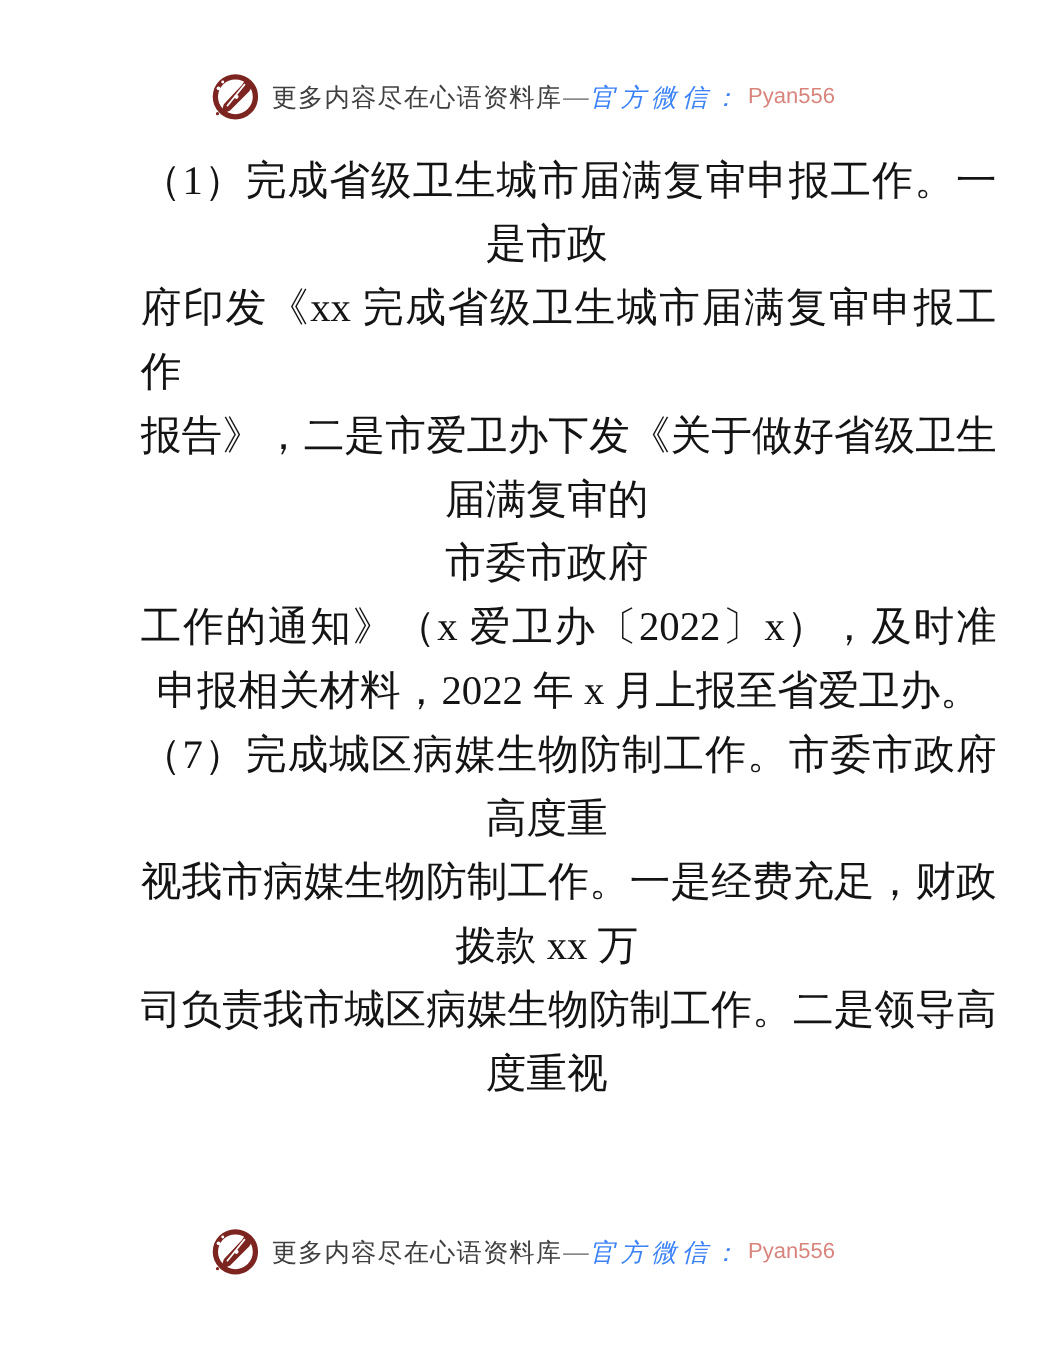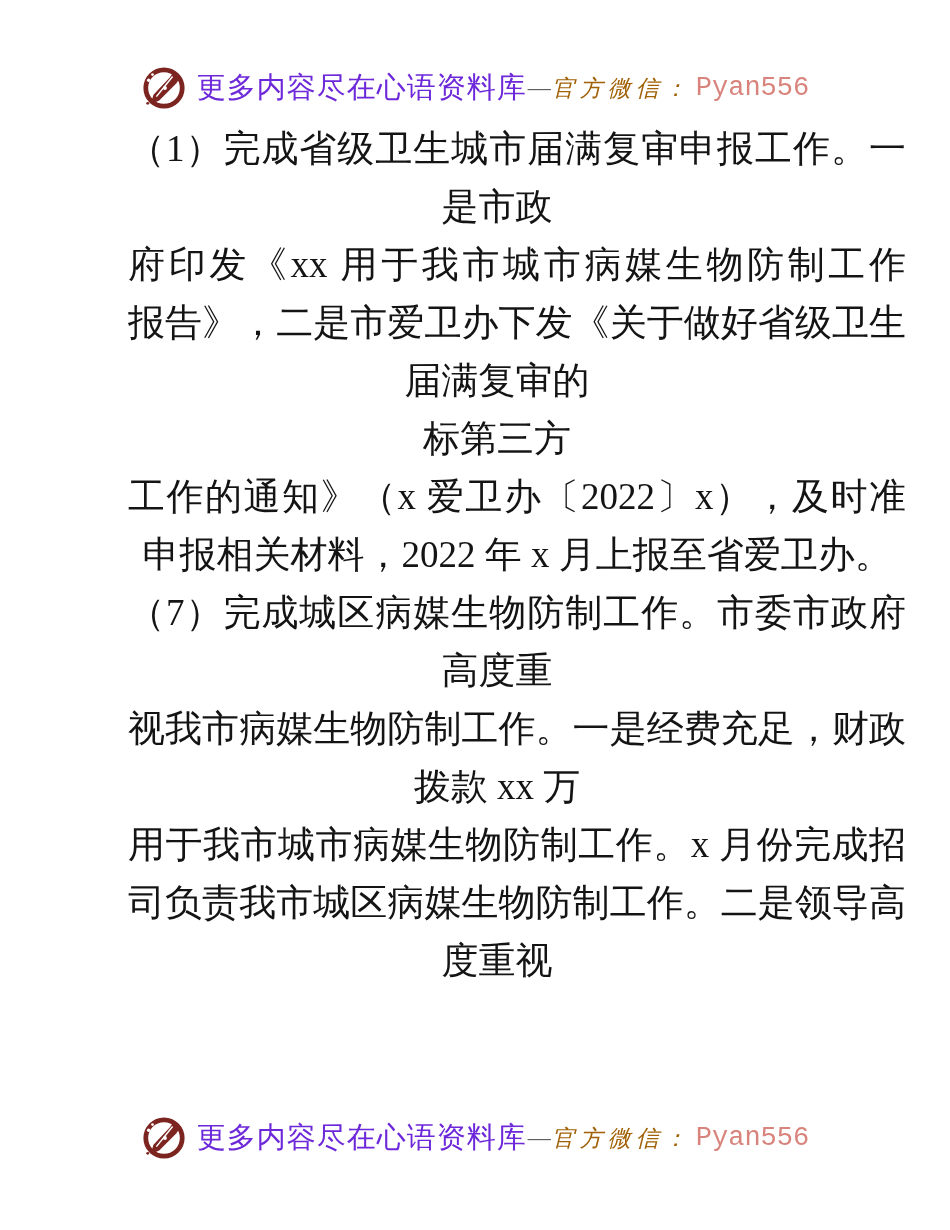--- a/index.html
+++ b/index.html
@@ -27,48 +27,48 @@
   }
   .watermark.header { top: 62px; height: 52px; }
   .watermark.footer { top: 1112px; height: 52px; }
   .logo {
     width: 46px;
     height: 46px;
     margin-right: 10px;
     flex: 0 0 auto;
   }
   .brand {
-    color: #6d28d9;
-    font-size: 29px;
+    color: #404040;
+    font-size: 23px;
     letter-spacing: 1px;
     font-family: "Liberation Serif", serif;
   }
   .sep {
     color: #5f5f5f;
     font-size: 23px;
     margin: 0 1px;
   }
   .wlabel {
-    color: #a16207;
+    color: #3b82f6;
     font-size: 23px;
     font-style: italic;
     letter-spacing: 5px;
     font-family: "Liberation Serif", serif;
   }
   .wid {
     color: #d8837b;
-    font-size: 27px;
+    font-size: 20px;
     margin-left: 4px;
-    font-family: Liberation Mono, monospace;
+    font-family: Liberation Sans, sans-serif;
   }
   
   .body-text {
     position: absolute;
     left: 88px;
-    top: 120px;
+    top: 136px;
     width: 818px;
     color: #141414;
     font-size: 37px;
     line-height: 58px;
     font-family: "Liberation Serif", serif;
   }
   .ln {
     margin: 0;
     padding: 0;
     text-align: center;
@@ -96,31 +96,30 @@
     </svg>
     <span class="brand">更多内容尽在心语资料库</span>
     <span class="sep">—</span>
     <span class="wlabel">官方微信：</span>
     <span class="wid">Pyan556</span>
   </div>
 
   <div class="body-text">
     <p class="ln ind just">（1）完成省级卫生城市届满复审申报工作。一</p>
     <p class="ln">是市政</p>
-    <p class="ln ind just">府印发《xx 用于我市城市病媒生物防制工作</p>
+    <p class="ln ind just">府印发《xx 完成省级卫生城市届满复审申报工作</p>
     <p class="ln ind just">报告》，二是市爱卫办下发《关于做好省级卫生</p>
     <p class="ln">届满复审的</p>
-    <p class="ln">标第三方</p>
+    <p class="ln">市委市政府</p>
     <p class="ln ind just">工作的通知》（x 爱卫办〔2022〕x），及时准</p>
     <p class="ln ind">申报相关材料，2022 年 x 月上报至省爱卫办。</p>
     <p class="ln ind just">（7）完成城区病媒生物防制工作。市委市政府</p>
     <p class="ln">高度重</p>
     <p class="ln ind just">视我市病媒生物防制工作。一是经费充足，财政</p>
     <p class="ln">拨款 xx 万</p>
-    <p class="ln ind just">用于我市城市病媒生物防制工作。x 月份完成招</p>
     <p class="ln ind just">司负责我市城区病媒生物防制工作。二是领导高</p>
     <p class="ln">度重视</p>
   </div>
 
   <div class="watermark footer">
     <svg class="logo" viewBox="0 0 48 48" aria-hidden="true">
       <circle cx="24" cy="24" r="19" fill="none" stroke="#7c2420" stroke-width="5"></circle>
       <path d="M34 7 C39 10 41 14 37 19 L19 37 L10 41 L13 31 L30 13 Z" fill="#7c2420"></path>
       <path d="M33 12 L16 33" stroke="#ffffff" stroke-width="1.6" fill="none"></path>
       <circle cx="25" cy="24" r="2" fill="#ffffff"></circle>

